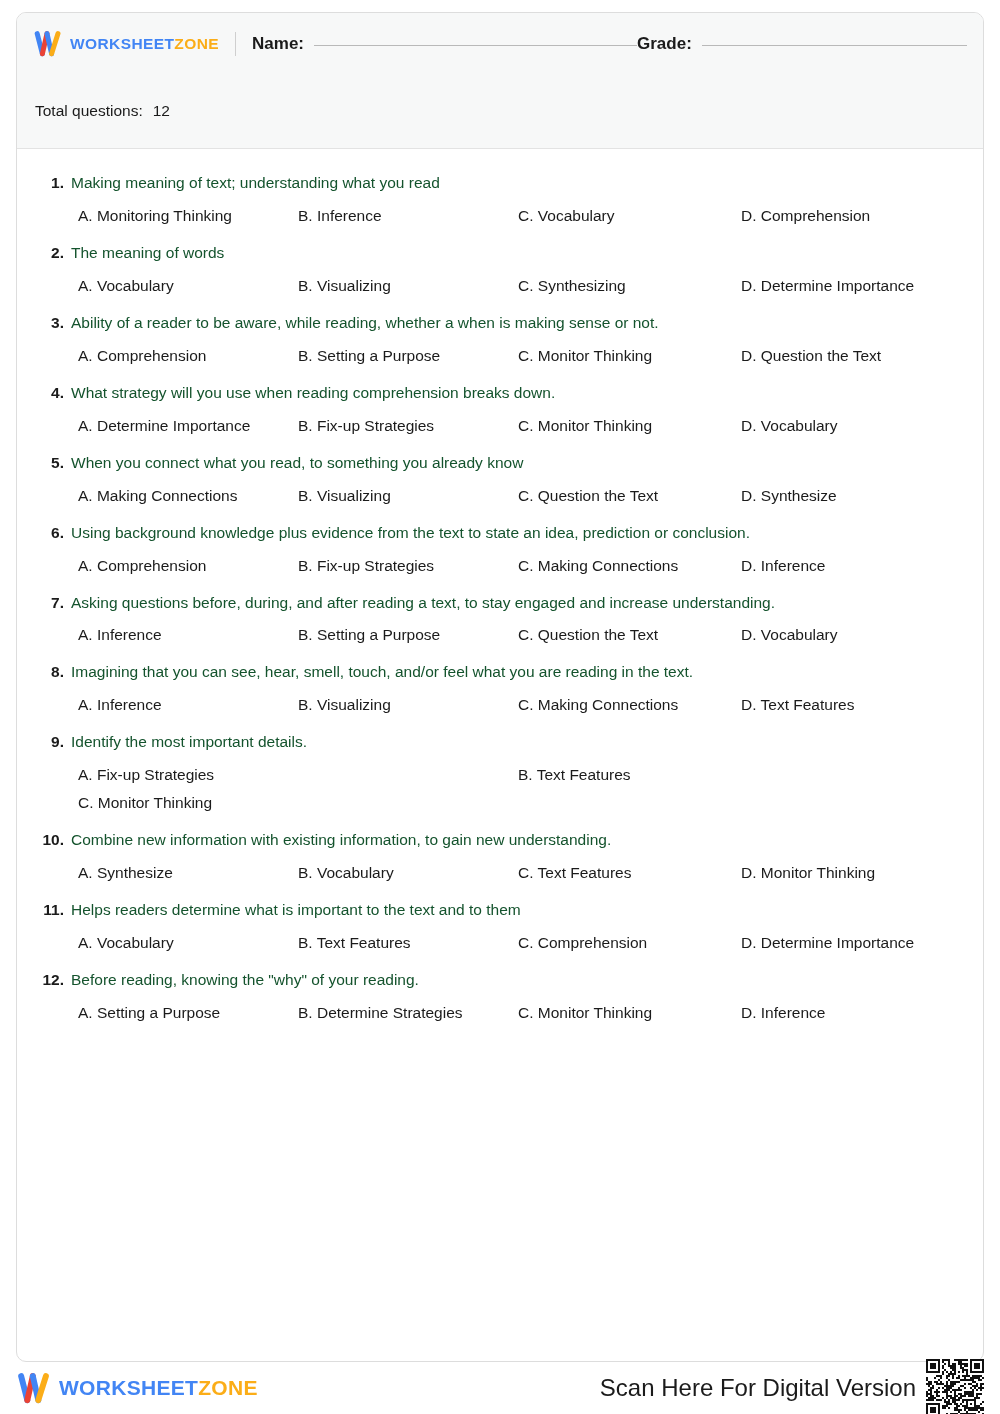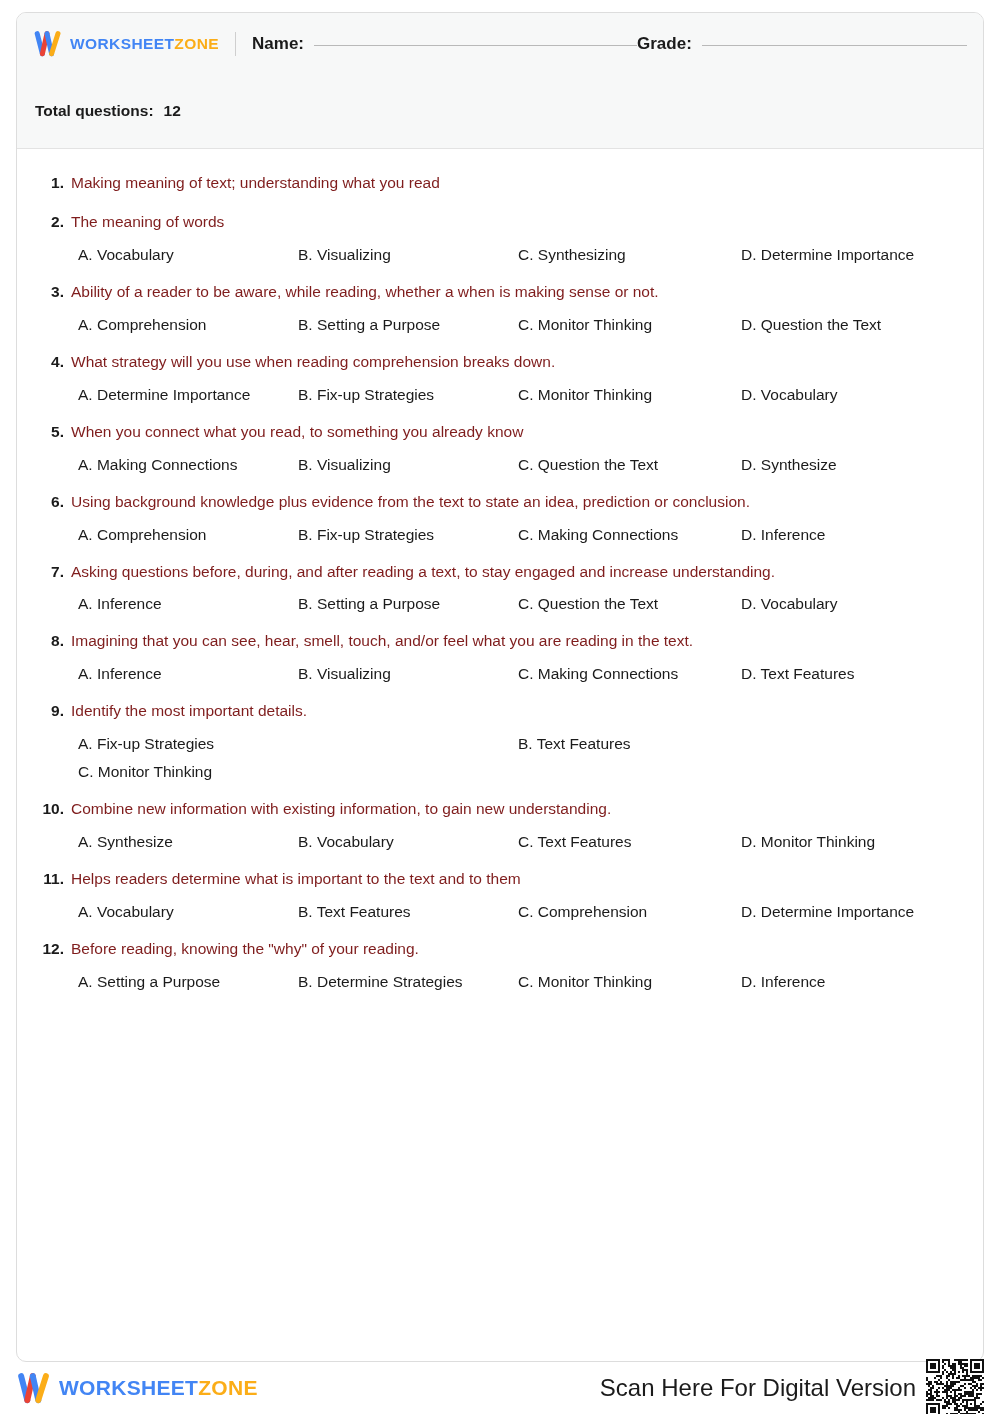--- a/index.html
+++ b/index.html
@@ -105,21 +105,21 @@
   .field-grade { max-width: 330px; }
 
   .header-row-bottom {
     display: flex;
     align-items: center;
     height: 72px;
     padding-left: 2px;
   }
   .total-questions {
     font-size: 15.5px;
-    font-weight: bold;
+    font-weight: normal;
     color: #1b1b1b;
   }
   .total-questions .tq-count { margin-left: 10px; }
 
   
   .questions {
     padding: 24px 18px 0 18px;
   }
 
   .question {
@@ -134,21 +134,21 @@
     width: 36px;
     flex: 0 0 36px;
     text-align: right;
     font-size: 15.5px;
     font-weight: bold;
     color: #1b1b1b;
     padding-right: 7px;
   }
   .q-text {
     font-size: 15.5px;
-    color: #7f1d1d;
+    color: #14532d;
     line-height: 1.35;
   }
 
   .options {
     display: grid;
     margin-top: 13px;
     padding-left: 43px;
     column-gap: 0;
   }
   .options.cols-4 {
@@ -236,20 +236,26 @@
         </div>
       </div>
 
     </div>
 
     <div class="questions" id="questions-list">
         <div class="question">
           <div class="q-head">
             <div class="q-num">1.</div>
             <div class="q-text">Making meaning of text; understanding what you read</div>
+          </div>
+          <div class="options cols-4">
+            <div class="option">A. Monitoring Thinking</div>
+            <div class="option">B. Inference</div>
+            <div class="option">C. Vocabulary</div>
+            <div class="option">D. Comprehension</div>
           </div>
         </div>
         <div class="question">
           <div class="q-head">
             <div class="q-num">2.</div>
             <div class="q-text">The meaning of words</div>
           </div>
           <div class="options cols-4">
             <div class="option">A. Vocabulary</div>
             <div class="option">B. Visualizing</div>

